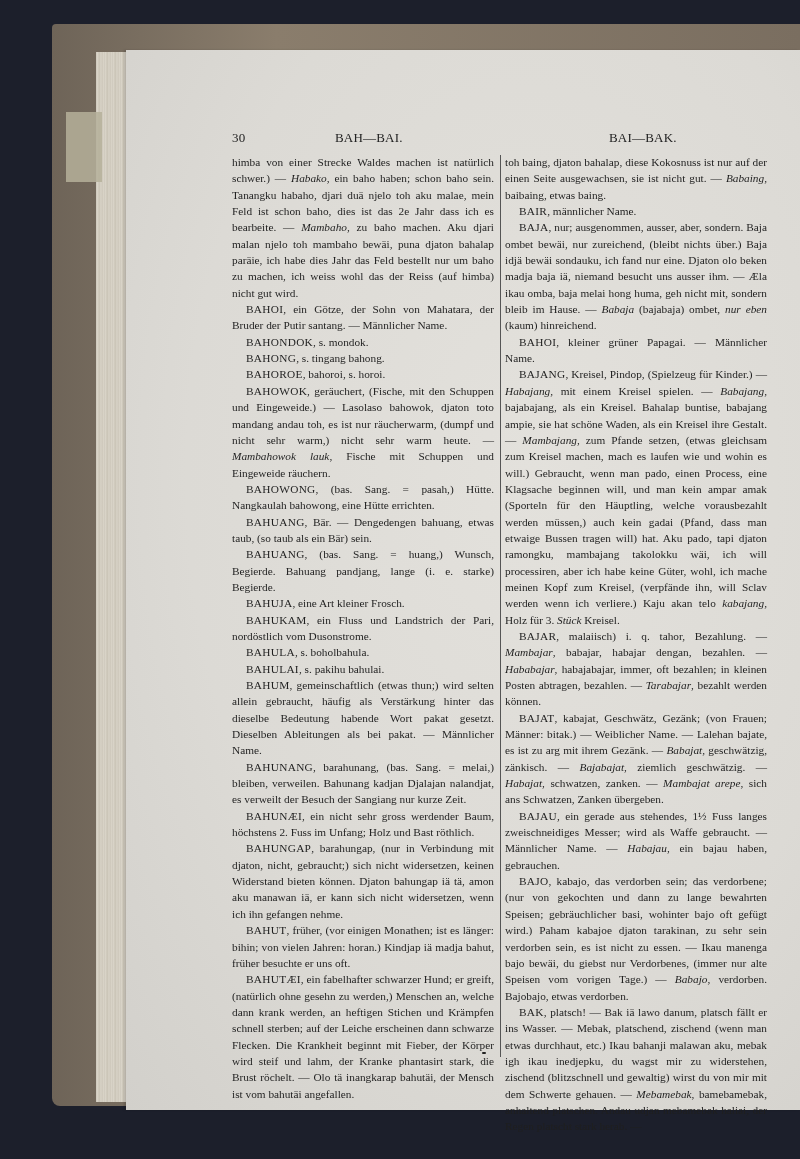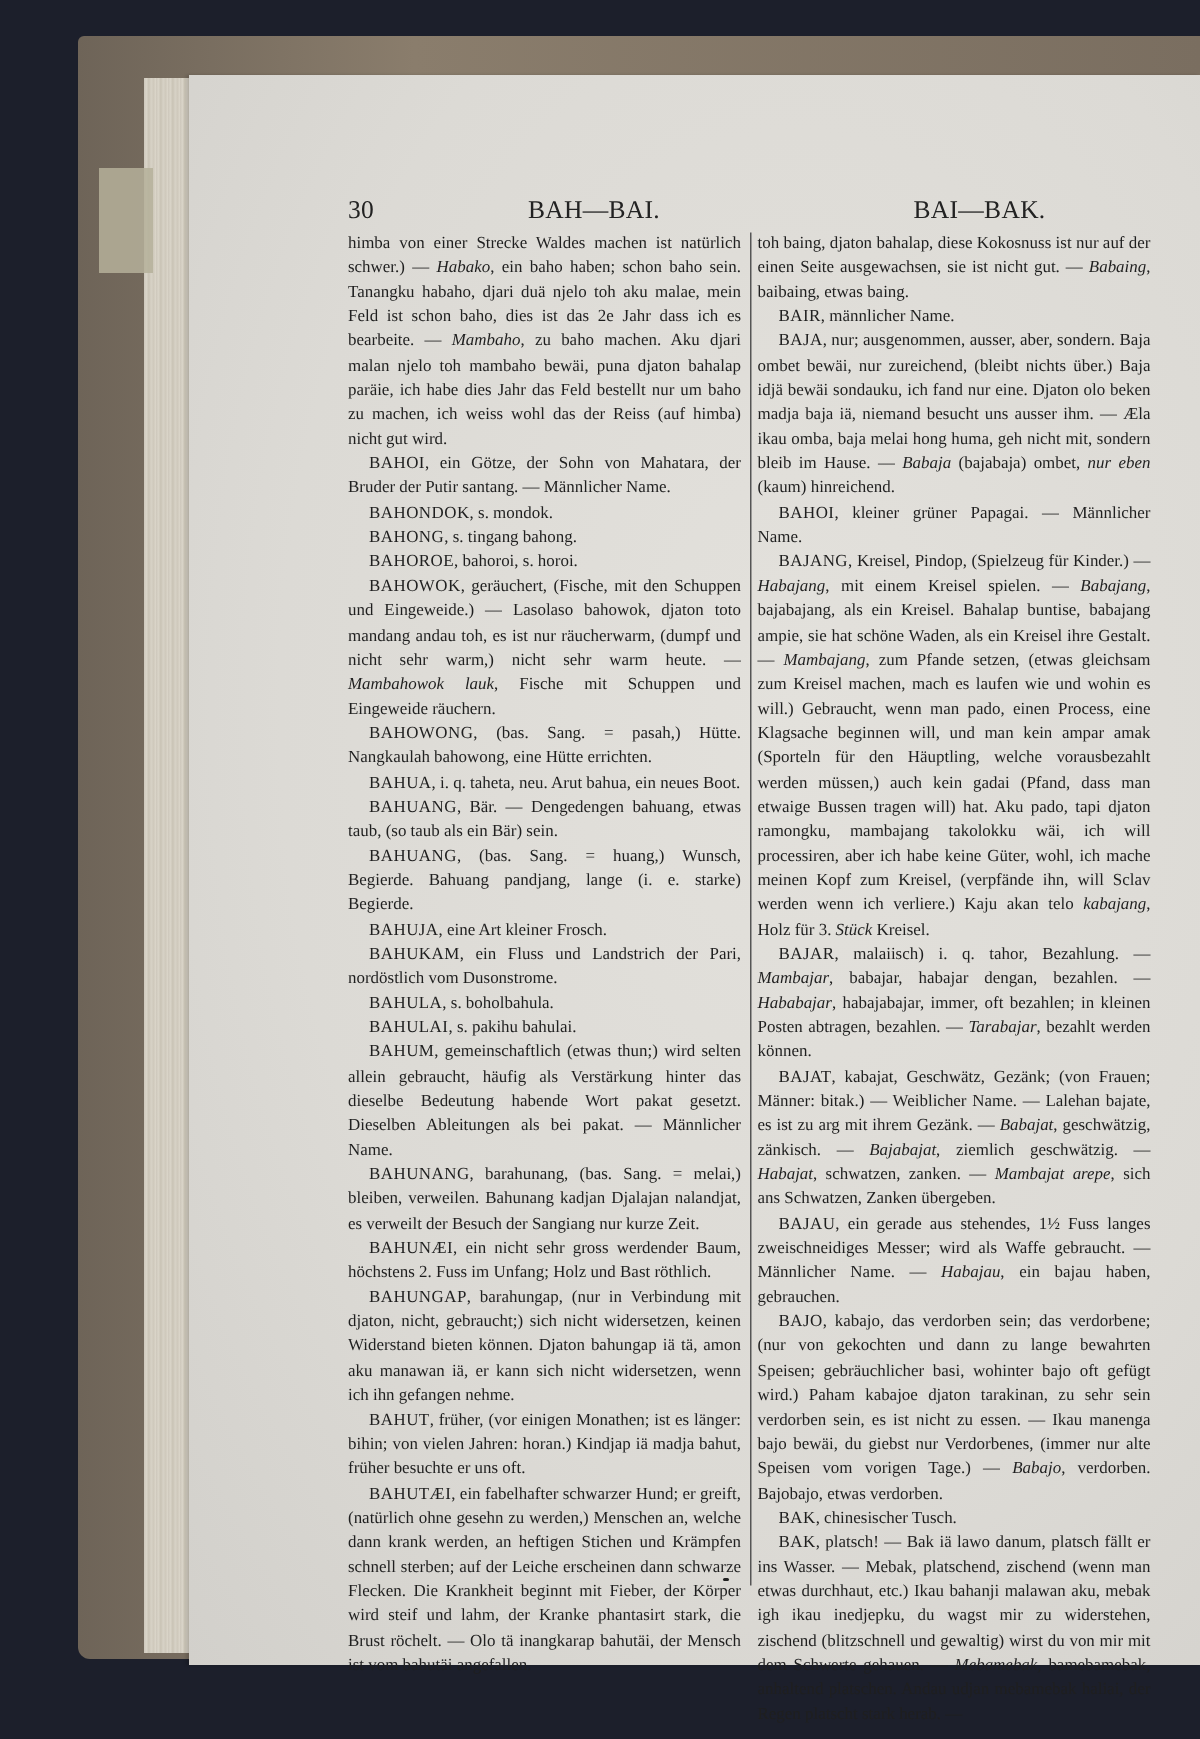--- a/index.html
+++ b/index.html
@@ -21,24 +21,24 @@
   .tape {
     position:absolute; left:66px; top:112px; width:36px; height:70px;
     background:#b5b09a; opacity:.85;
   }
   .page {
     position:absolute; left:126px; top:50px; width:674px; height:1060px;
     background:radial-gradient(ellipse at 60% 40%,#e3e1dc 0%,#dcdad5 60%,#d2d0cb 100%);
     box-shadow:-2px 0 2px rgba(0,0,0,.15);
   }
   .running-head {
-    position:absolute; top:130px; font-size:17px; color:#222; letter-spacing:.2px;
+    position:absolute; top:130px; font-size:13px; color:#222; letter-spacing:.2px;
   }
   .page-number { left:232px; }
-  .head-left { left:352px;text-align:right; }
+  .head-left { left:335px;text-align:right; }
   .head-right { left:609px; }
   .col {
     position:absolute; top:154px; font-size:11.3px; line-height:16.35px;
     color:#1f1f1f; text-align:justify;
   }
   .col-left { left:232px; width:262px; }
   .col-right { left:505px; width:262px; }
   .divider {
     position:absolute; left:500px; top:155px; width:1px; height:902px; background:#555;
   }
@@ -61,21 +61,20 @@
 <div class="running-head head-right">BAI—BAK.</div>
 
 <div class="col col-left">
     <p class="cont"><span>himba von einer Strecke Waldes machen ist natürlich schwer.) — </span><i>Habako</i><span>, ein baho haben; schon baho sein. Tanangku habaho, djari duä njelo toh aku malae, mein Feld ist schon baho, dies ist das 2e Jahr dass ich es bearbeite. — </span><i>Mambaho</i><span>, zu baho machen. Aku djari malan njelo toh mambaho bewäi, puna djaton bahalap paräie, ich habe dies Jahr das Feld bestellt nur um baho zu machen, ich weiss wohl das der Reiss (auf himba) nicht gut wird.</span></p>
     <p><span class="hw">BAHOI</span><span>, ein Götze, der Sohn von Mahatara, der Bruder der Putir santang. — Männlicher Name.</span></p>
     <p><span class="hw">BAHONDOK</span><span>, s. mondok.</span></p>
     <p><span class="hw">BAHONG</span><span>, s. tingang bahong.</span></p>
     <p><span class="hw">BAHOROE</span><span>, bahoroi, s. horoi.</span></p>
     <p><span class="hw">BAHOWOK</span><span>, geräuchert, (Fische, mit den Schuppen und Eingeweide.) — Lasolaso bahowok, djaton toto mandang andau toh, es ist nur räucherwarm, (dumpf und nicht sehr warm,) nicht sehr warm heute. — </span><i>Mambahowok lauk</i><span>, Fische mit Schuppen und Eingeweide räuchern.</span></p>
     <p><span class="hw">BAHOWONG</span><span>, (bas. Sang. = pasah,) Hütte. Nangkaulah bahowong, eine Hütte errichten.</span></p>
-    <p><span class="hw">BAHUA</span><span>, i. q. taheta, neu. Arut bahua, ein neues Boot.</span></p>
     <p><span class="hw">BAHUANG</span><span>, Bär. — Dengedengen bahuang, etwas taub, (so taub als ein Bär) sein.</span></p>
     <p><span class="hw">BAHUANG</span><span>, (bas. Sang. = huang,) Wunsch, Begierde. Bahuang pandjang, lange (i. e. starke) Begierde.</span></p>
     <p><span class="hw">BAHUJA</span><span>, eine Art kleiner Frosch.</span></p>
     <p><span class="hw">BAHUKAM</span><span>, ein Fluss und Landstrich der Pari, nordöstlich vom Dusonstrome.</span></p>
     <p><span class="hw">BAHULA</span><span>, s. boholbahula.</span></p>
     <p><span class="hw">BAHULAI</span><span>, s. pakihu bahulai.</span></p>
     <p><span class="hw">BAHUM</span><span>, gemeinschaftlich (etwas thun;) wird selten allein gebraucht, häufig als Verstärkung hinter das dieselbe Bedeutung habende Wort pakat gesetzt. Dieselben Ableitungen als bei pakat. — Männlicher Name.</span></p>
     <p><span class="hw">BAHUNANG</span><span>, barahunang, (bas. Sang. = melai,) bleiben, verweilen. Bahunang kadjan Djalajan nalandjat, es verweilt der Besuch der Sangiang nur kurze Zeit.</span></p>
     <p><span class="hw">BAHUNÆI</span><span>, ein nicht sehr gross werdender Baum, höchstens 2. Fuss im Unfang; Holz und Bast röthlich.</span></p>
     <p><span class="hw">BAHUNGAP</span><span>, barahungap, (nur in Verbindung mit djaton, nicht, gebraucht;) sich nicht widersetzen, keinen Widerstand bieten können. Djaton bahungap iä tä, amon aku manawan iä, er kann sich nicht widersetzen, wenn ich ihn gefangen nehme.</span></p>
@@ -86,17 +85,16 @@
 <div class="col col-right">
     <p class="cont"><span>toh baing, djaton bahalap, diese Kokosnuss ist nur auf der einen Seite ausgewachsen, sie ist nicht gut. — </span><i>Babaing</i><span>, baibaing, etwas baing.</span></p>
     <p><span class="hw">BAIR</span><span>, männlicher Name.</span></p>
     <p><span class="hw">BAJA</span><span>, nur; ausgenommen, ausser, aber, sondern. Baja ombet bewäi, nur zureichend, (bleibt nichts über.) Baja idjä bewäi sondauku, ich fand nur eine. Djaton olo beken madja baja iä, niemand besucht uns ausser ihm. — Æla ikau omba, baja melai hong huma, geh nicht mit, sondern bleib im Hause. — </span><i>Babaja</i><span> (bajabaja) ombet, </span><i>nur eben</i><span> (kaum) hinreichend.</span></p>
     <p><span class="hw">BAHOI</span><span>, kleiner grüner Papagai. — Männlicher Name.</span></p>
     <p><span class="hw">BAJANG</span><span>, Kreisel, Pindop, (Spielzeug für Kinder.) — </span><i>Habajang</i><span>, mit einem Kreisel spielen. — </span><i>Babajang</i><span>, bajabajang, als ein Kreisel. Bahalap buntise, babajang ampie, sie hat schöne Waden, als ein Kreisel ihre Gestalt. — </span><i>Mambajang</i><span>, zum Pfande setzen, (etwas gleichsam zum Kreisel machen, mach es laufen wie und wohin es will.) Gebraucht, wenn man pado, einen Process, eine Klagsache beginnen will, und man kein ampar amak (Sporteln für den Häuptling, welche vorausbezahlt werden müssen,) auch kein gadai (Pfand, dass man etwaige Bussen tragen will) hat. Aku pado, tapi djaton ramongku, mambajang takolokku wäi, ich will processiren, aber ich habe keine Güter, wohl, ich mache meinen Kopf zum Kreisel, (verpfände ihn, will Sclav werden wenn ich verliere.) Kaju akan telo </span><i>kabajang</i><span>, Holz für 3. </span><i>Stück</i><span> Kreisel.</span></p>
     <p><span class="hw">BAJAR</span><span>, malaiisch) i. q. tahor, Bezahlung. — </span><i>Mambajar</i><span>, babajar, habajar dengan, bezahlen. — </span><i>Hababajar</i><span>, habajabajar, immer, oft bezahlen; in kleinen Posten abtragen, bezahlen. — </span><i>Tarabajar</i><span>, bezahlt werden können.</span></p>
     <p><span class="hw">BAJAT</span><span>, kabajat, Geschwätz, Gezänk; (von Frauen; Männer: bitak.) — Weiblicher Name. — Lalehan bajate, es ist zu arg mit ihrem Gezänk. — </span><i>Babajat</i><span>, geschwätzig, zänkisch. — </span><i>Bajabajat</i><span>, ziemlich geschwätzig. — </span><i>Habajat</i><span>, schwatzen, zanken. — </span><i>Mambajat arepe</i><span>, sich ans Schwatzen, Zanken übergeben.</span></p>
     <p><span class="hw">BAJAU</span><span>, ein gerade aus stehendes, 1½ Fuss langes zweischneidiges Messer; wird als Waffe gebraucht. — Männlicher Name. — </span><i>Habajau</i><span>, ein bajau haben, gebrauchen.</span></p>
     <p><span class="hw">BAJO</span><span>, kabajo, das verdorben sein; das verdorbene; (nur von gekochten und dann zu lange bewahrten Speisen; gebräuchlicher basi, wohinter bajo oft gefügt wird.) Paham kabajoe djaton tarakinan, zu sehr sein verdorben sein, es ist nicht zu essen. — Ikau manenga bajo bewäi, du giebst nur Verdorbenes, (immer nur alte Speisen vom vorigen Tage.) — </span><i>Babajo</i><span>, verdorben. Bajobajo, etwas verdorben.</span></p>
-    <p><span class="hw">BAK</span><span>, chinesischer Tusch.</span></p>
     <p><span class="hw">BAK</span><span>, platsch! — Bak iä lawo danum, platsch fällt er ins Wasser. — Mebak, platschend, zischend (wenn man etwas durchhaut, etc.) Ikau bahanji malawan aku, mebak igh ikau inedjepku, du wagst mir zu widerstehen, zischend (blitzschnell und gewaltig) wirst du von mir mit dem Schwerte gehauen. — </span><i>Mebamebak</i><span>, bamebamebak, anhaltend platschen. Andau udjan mebamebak haliai, der Regen platscht stark herab. — </span></p>
   </div>
 
 <div class="spot" style="left:482px;top:1052px;"></div>
 
 </body></html>

